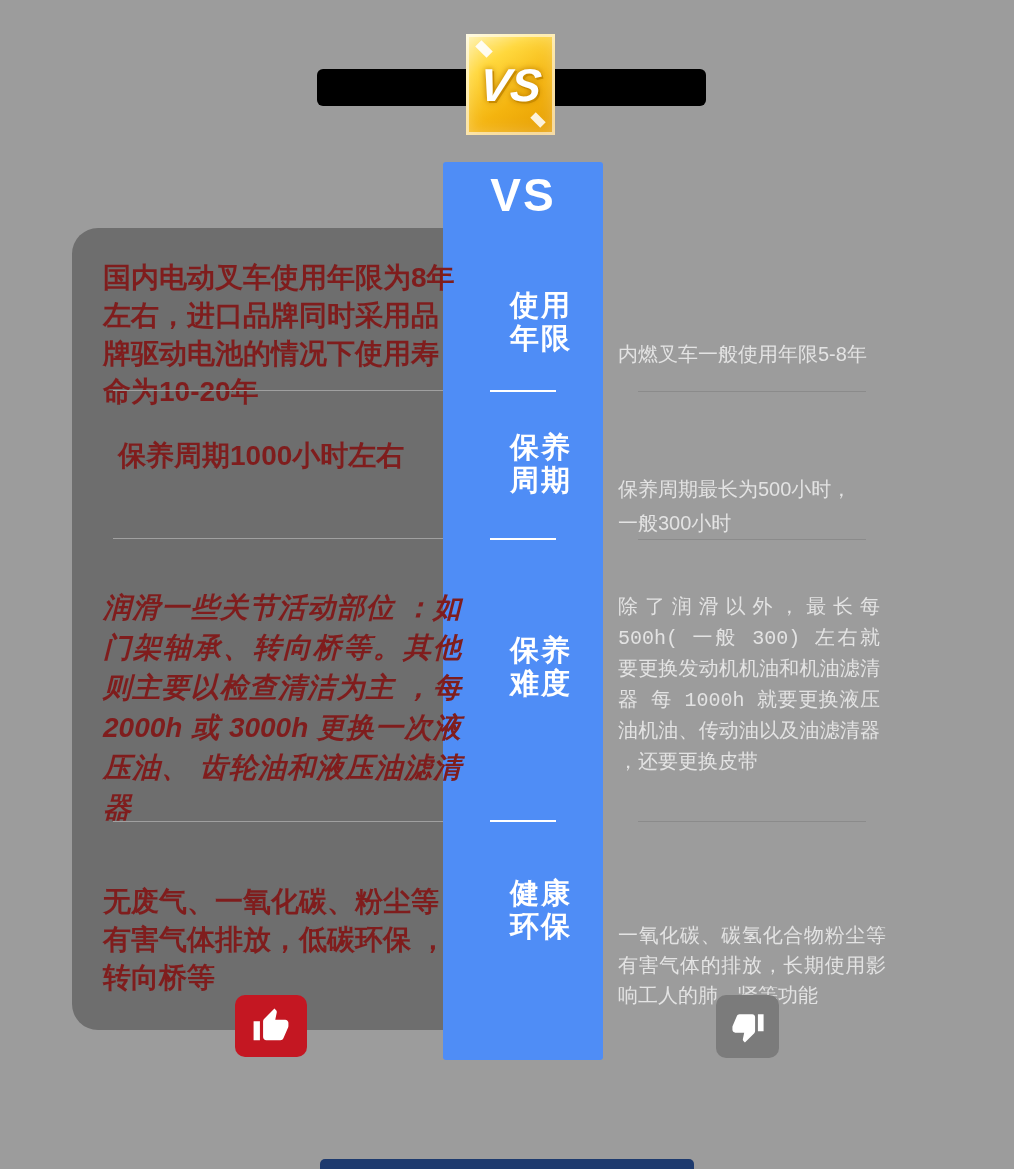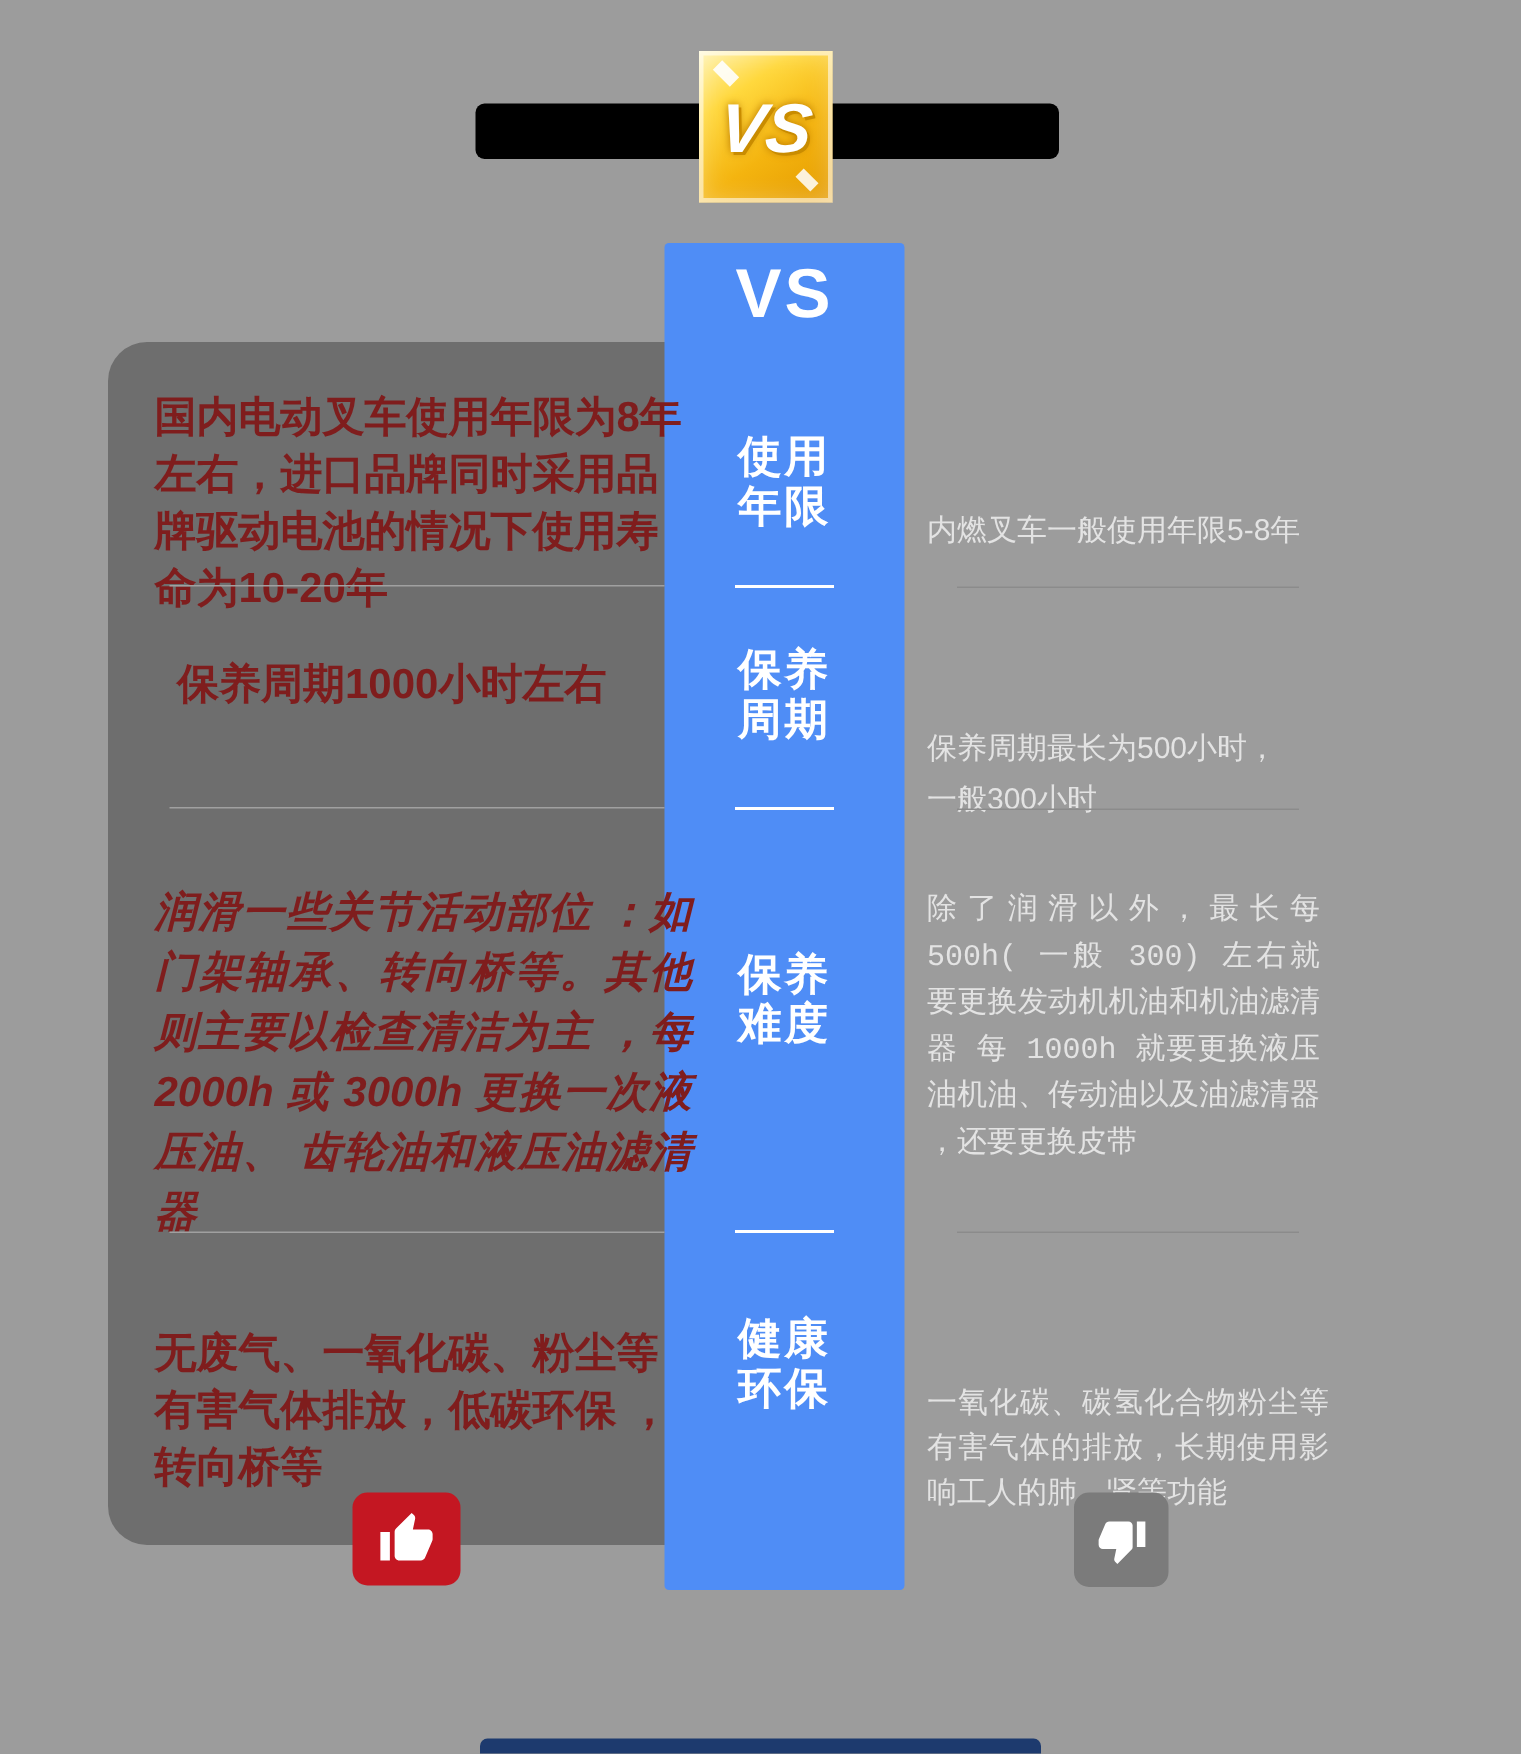--- a/index.html
+++ b/index.html
@@ -30,21 +30,21 @@
     font-size:46px;font-weight:bold;font-style:italic;color:#fff;
     text-shadow:2px 2px 0 #c98c00, 0 0 6px #b87700;
     transform:skewX(-6deg);
   }
 
   
   .blue-col{left:443px;top:162px;width:160px;height:898px;background:#4f8df6;border-radius:3px;}
   .col-vs{left:443px;top:168px;width:160px;text-align:center;
     font-size:46px;font-weight:bold;color:#fff;letter-spacing:2px;}
   .cat{left:443px;width:160px;text-align:center;color:#fff;font-weight:bold;
-    font-size:29px;line-height:33px;letter-spacing:2px;}
+    font-size:29px;line-height:33px;letter-spacing:2px;padding-left:18px;}
   .cat-1{top:289px;}
   .cat-2{top:431px;}
   .cat-3{top:634px;}
   .cat-4{top:877px;}
   .col-sep{left:490px;width:66px;height:2px;background:#fff;}
   .col-sep-1{top:390px;}
   .col-sep-2{top:538px;}
   .col-sep-3{top:820px;}
 
   
@@ -55,21 +55,21 @@
   .l-row-3{top:588px;line-height:40px;text-align:justify;font-style:italic;}
   .l-row-4{top:883px;line-height:38px;}
   .l-sep{left:113px;width:330px;height:1px;background:#a0a0a0;}
   .l-sep-1{top:390px;}
   .l-sep-2{top:538px;}
   .l-sep-3{top:821px;}
 
   
   .r-text{left:618px;color:#e3e3e3;font-size:20px;margin-top:36px;}
   .r-row-1{top:302px;width:280px;line-height:32px;}
-  .r-row-2{top:446px;width:252px;line-height:34px;}
+  .r-row-2{top:436px;width:252px;line-height:34px;}
   .r-row-3{top:556px;width:262px;line-height:31px;text-align:justify;font-family:Liberation Mono, monospace;}
   .r-row-4{top:884px;width:268px;line-height:30px;text-align:justify;}
   .r-sep{left:638px;width:228px;height:1px;background:#8b8b8b;}
   .r-sep-1{top:391px;}
   .r-sep-2{top:539px;}
   .r-sep-3{top:821px;}
 
   
   .thumb-box{display:flex;align-items:center;justify-content:center;border-radius:10px;}
   .thumb-up-box{left:235px;top:995px;width:72px;height:62px;background:#c41722;}

